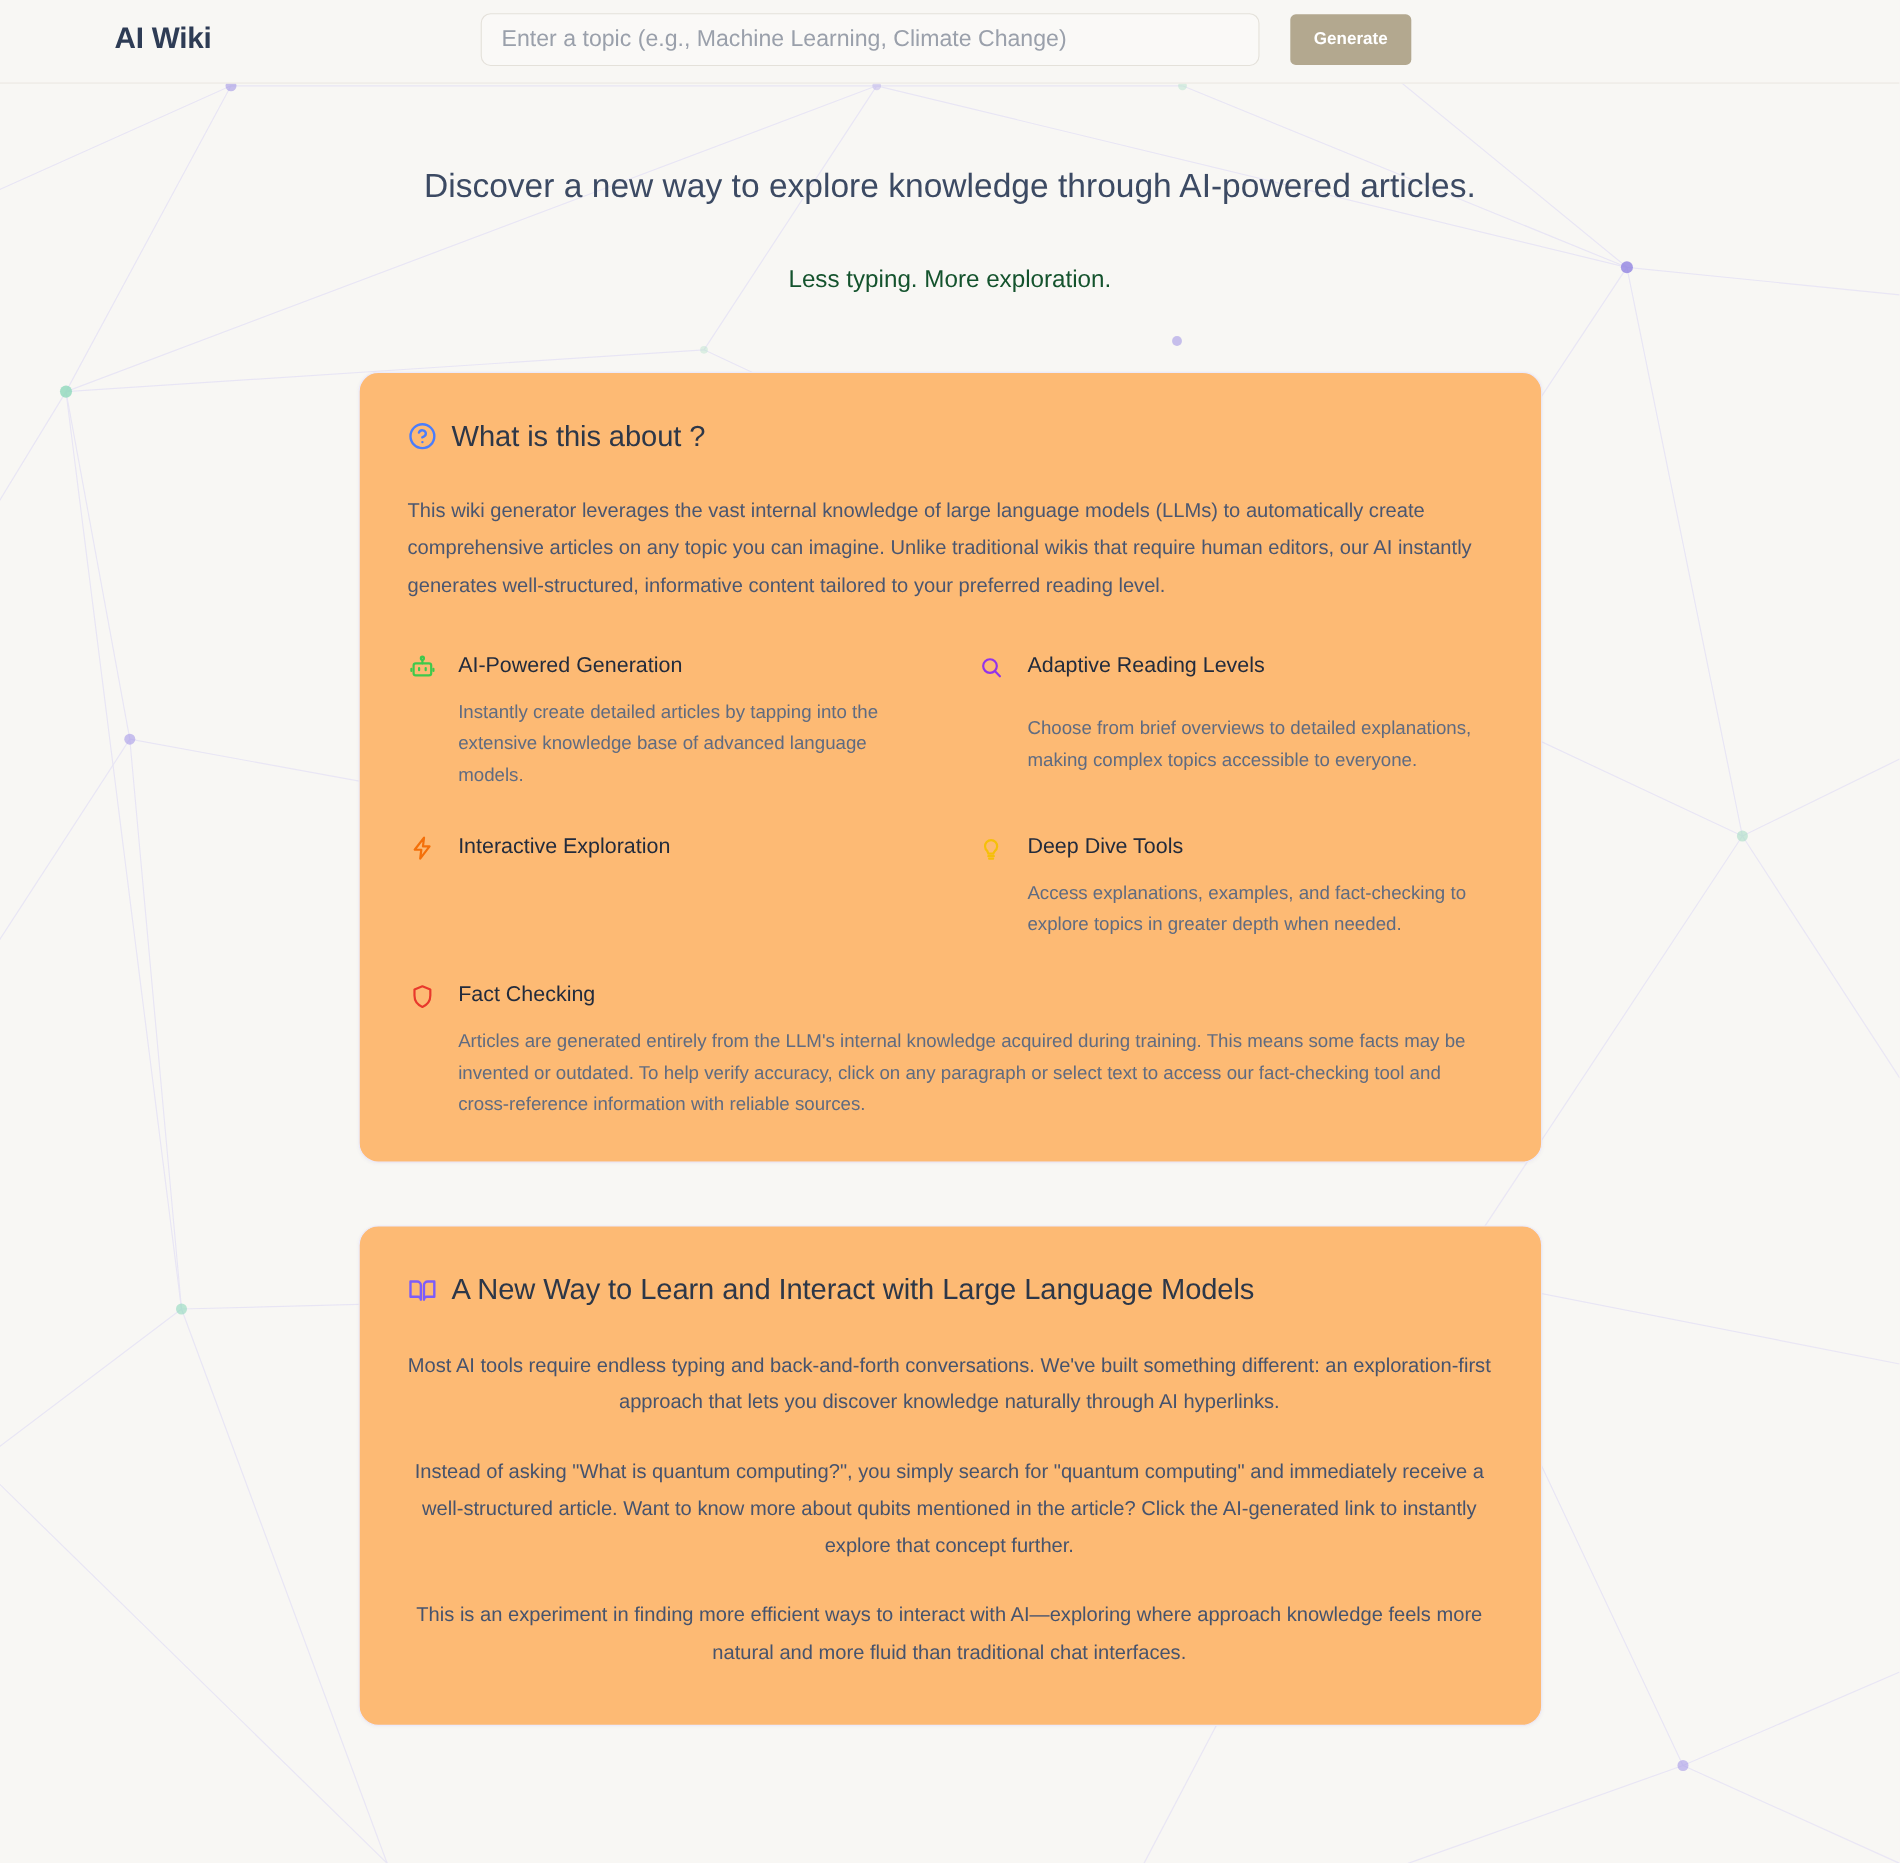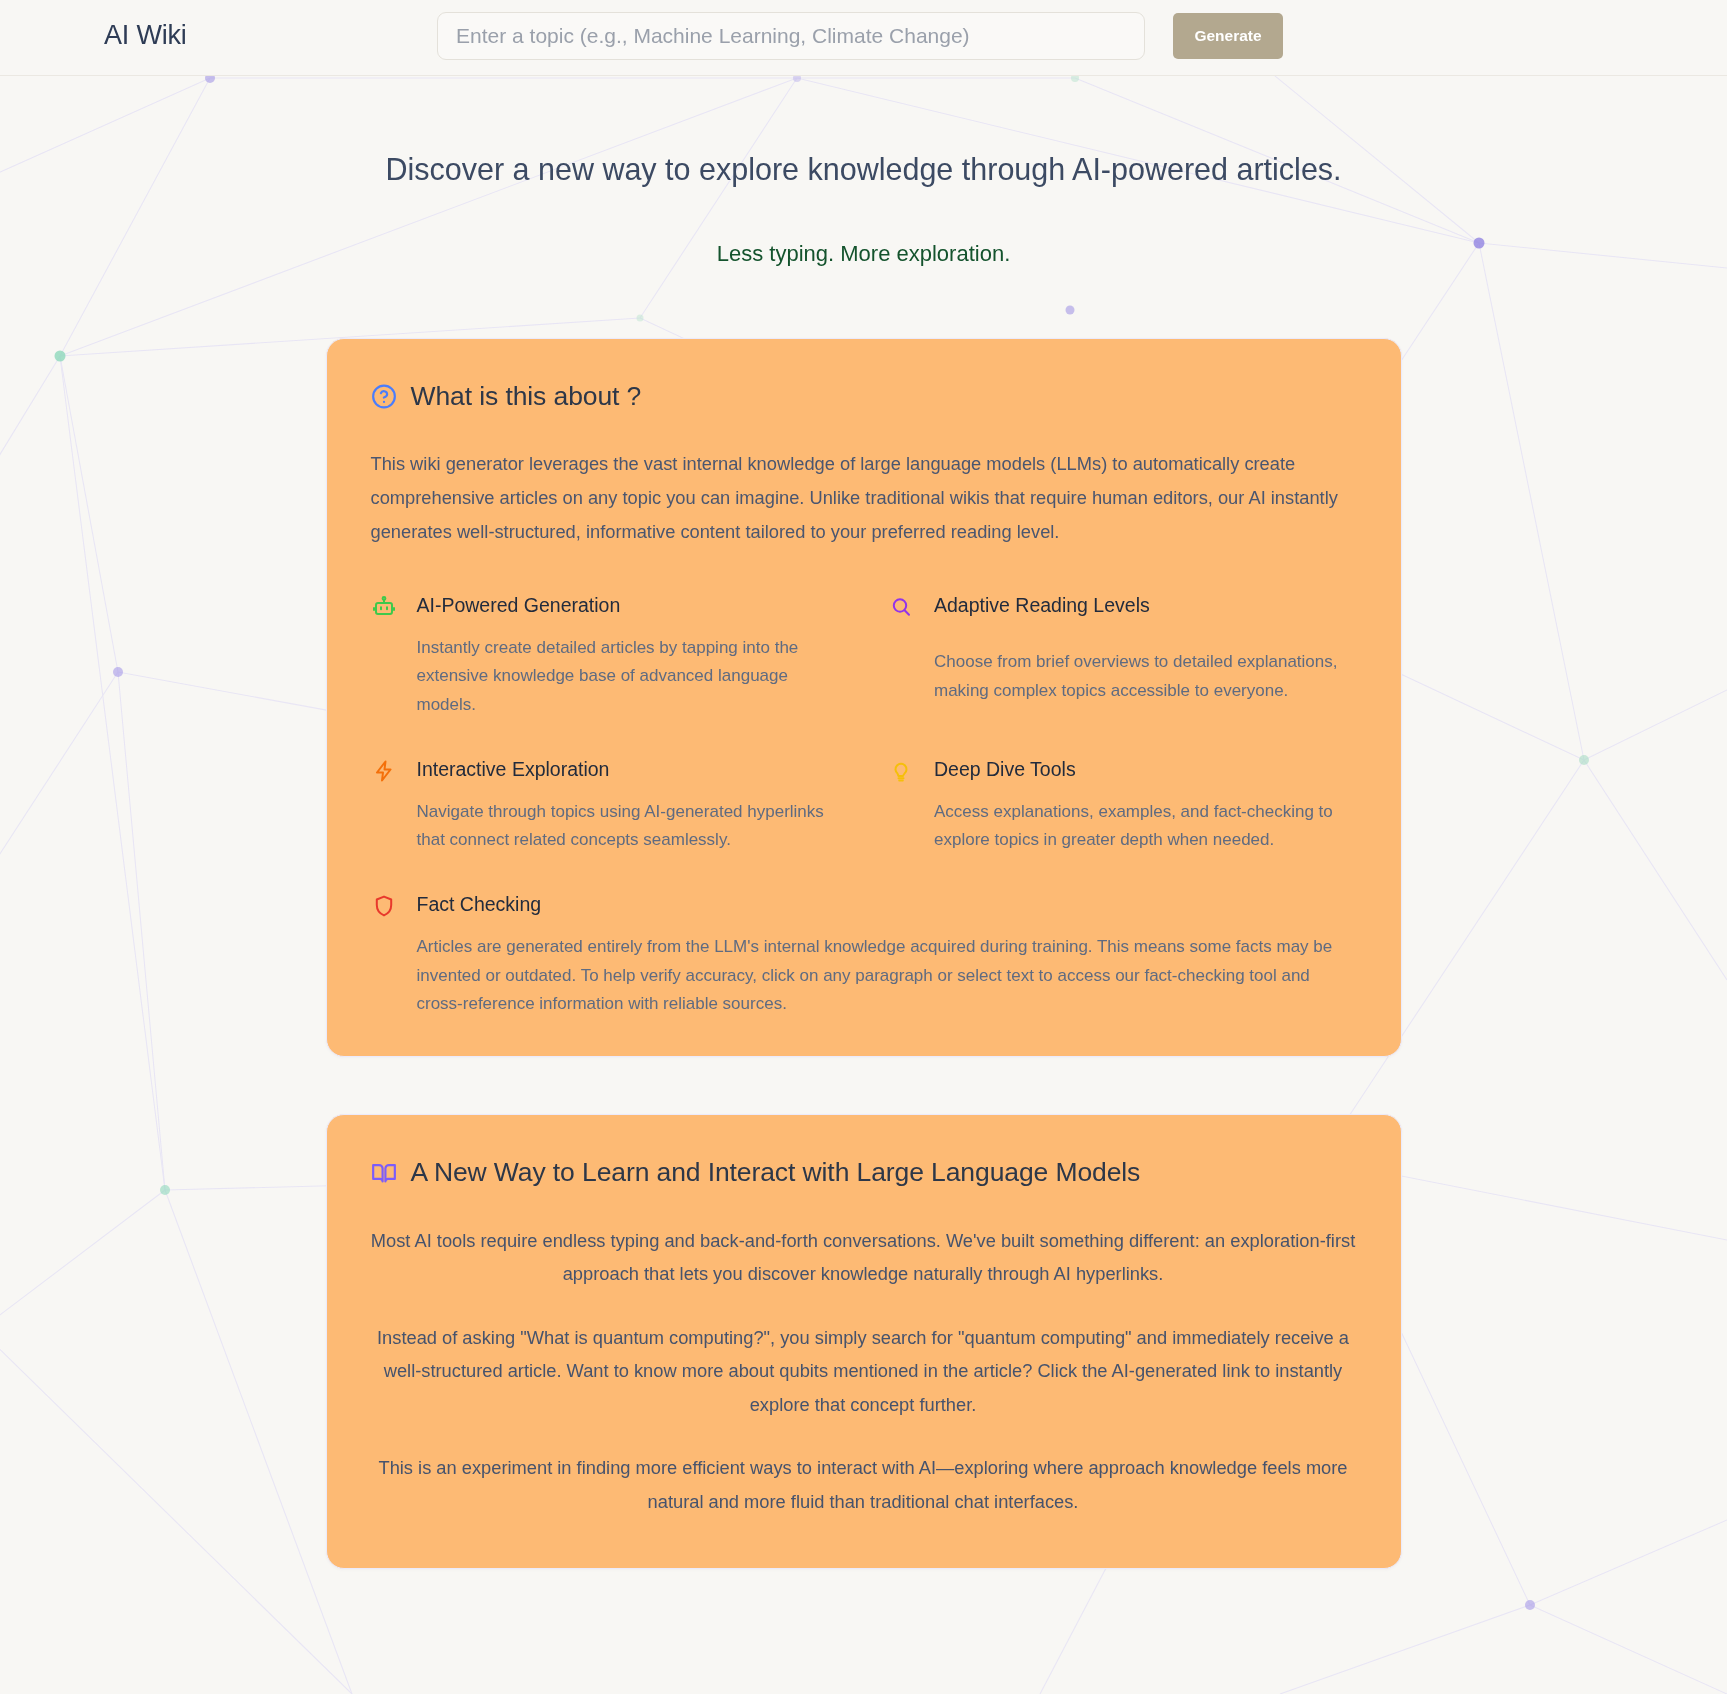--- a/index.html
+++ b/index.html
@@ -40,21 +40,21 @@
     border-bottom: 1px solid #ebe8e2;
     display: flex;
     align-items: center;
   }
 
   #brand-title {
     position: absolute;
     left: 104px;
     top: 20px;
     font-size: 27px;
-    font-weight: normal;
+    font-weight: bold;
     color: #2e3c55;
     letter-spacing: -0.2px;
   }
 
   #search-wrap {
     position: absolute;
     left: 437px;
     top: 12px;
     width: 708px;
     height: 48px;
@@ -332,21 +332,20 @@
         <div class="feature-desc">Choose from brief overviews to detailed explanations, making complex topics accessible to everyone.</div>
       </div>
 
       <div class="feature">
         <span class="feature-icon">
           <svg width="24" height="24" viewBox="0 0 24 24" fill="none" stroke="#f4700a" stroke-width="2" stroke-linecap="round" stroke-linejoin="round">
             <polygon points="13.5,2.5 5,13.5 11,13.5 10,21.5 18.5,10.5 12.5,10.5"></polygon>
           </svg>
         </span>
         <div class="feature-title">Interactive Exploration</div>
-        <div class="feature-desc">Navigate through topics using AI-generated hyperlinks that connect related concepts seamlessly.</div>
       </div>
 
       <div class="feature">
         <span class="feature-icon">
           <svg width="24" height="24" viewBox="0 0 24 24" fill="none" stroke="#f5bf0a" stroke-width="2" stroke-linecap="round" stroke-linejoin="round">
             <path d="M8.5 14.5A5.5 5.5 0 1 1 15.5 14.5c-.8 1-1.3 1.7-1.5 2.6h-4.5c-.2-.9-.7-1.6-1-2.6z"></path>
             <line x1="9.5" y1="19.3" x2="14.5" y2="19.3"></line>
             <line x1="10.2" y1="21.6" x2="13.8" y2="21.6"></line>
           </svg>
         </span>

